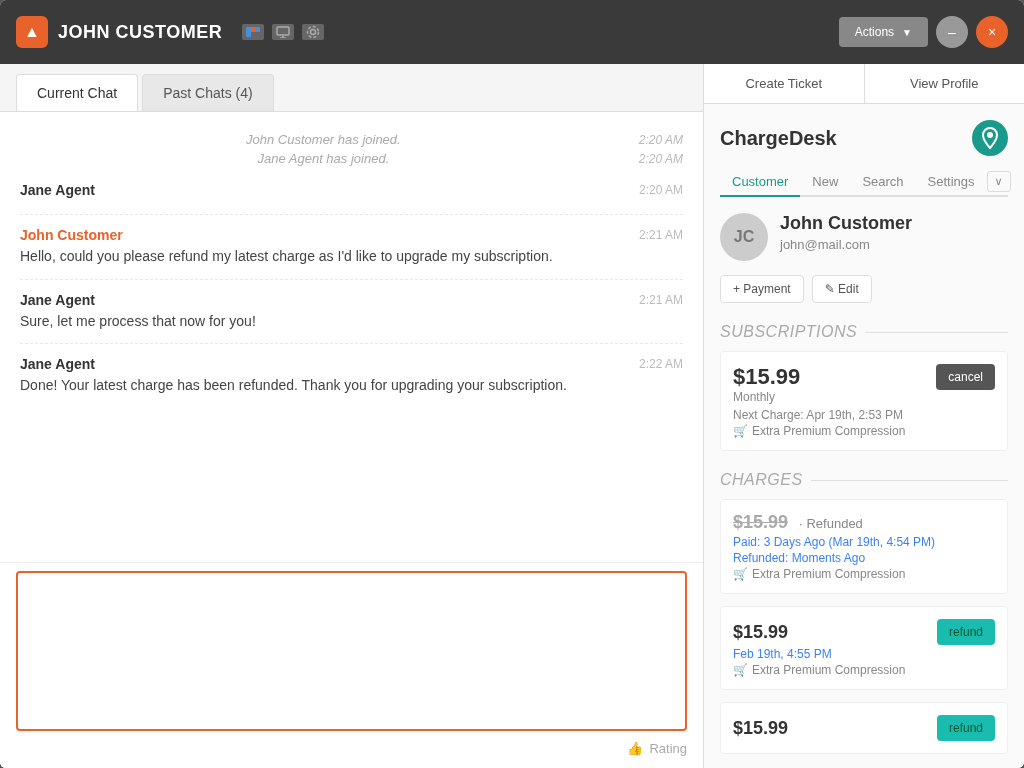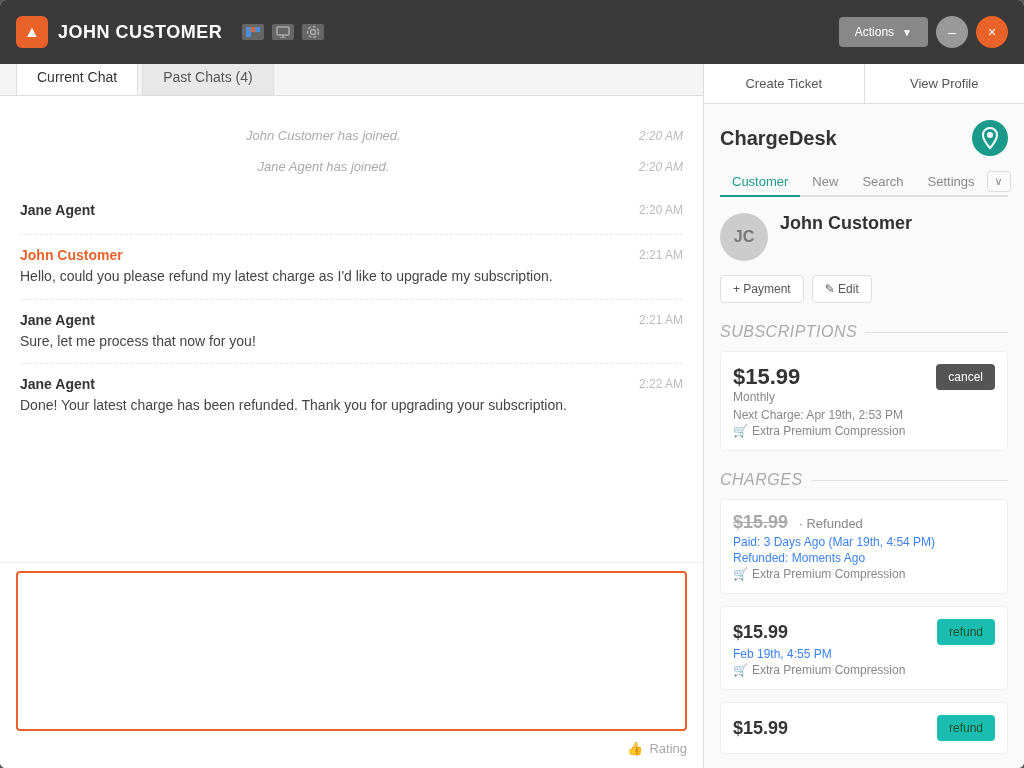--- a/index.html
+++ b/index.html
@@ -92,21 +92,21 @@
     .minimize-btn { background: #999; }
     .close-btn { background: #e8622a; }
 
     
     .tab-bar {
       background: #f5f5f5;
       border-bottom: 1px solid #ddd;
       display: flex;
       align-items: flex-end;
       padding: 0 16px;
-      height: 32px;
+      height: 48px;
       flex-shrink: 0;
       text-align: right;
     }
     .tab {
       padding: 10px 20px;
       cursor: pointer;
       border: 1px solid #ddd;
       border-bottom: none;
       border-radius: 4px 4px 0 0;
       font-size: 14px;
@@ -140,21 +140,21 @@
       flex: 1;
       overflow-y: auto;
       padding: 16px 20px;
     }
 
     .system-message {
       text-align: center;
       color: #aaa;
       font-size: 13px;
       font-style: italic;
-      margin: 16px 0;
+      margin: 4px 0;
       display: flex;
       justify-content: flex-end;
       align-items: center;
       gap: 12px;
     }
     .system-message-text {
       flex: 1;
       text-align: center;
     }
     .msg-time {
@@ -586,20 +586,21 @@
           <div class="plugin-tab">New</div>
           <div class="plugin-tab">Search</div>
           <div class="plugin-tab">Settings</div>
           <div class="plugin-tab-more">∨</div>
         </div>
 
         <div class="customer-info">
           <div class="customer-avatar">JC</div>
           <div class="customer-details">
             <div class="customer-name">John Customer</div>
+            <div class="customer-email">john@mail.com</div>
           </div>
         </div>
 
         <div class="customer-actions">
           <button class="cust-action-btn">+ Payment</button>
           <button class="cust-action-btn">✎ Edit</button>
         </div>
 
         <div class="section-header">
           <span>Subscriptions</span>

